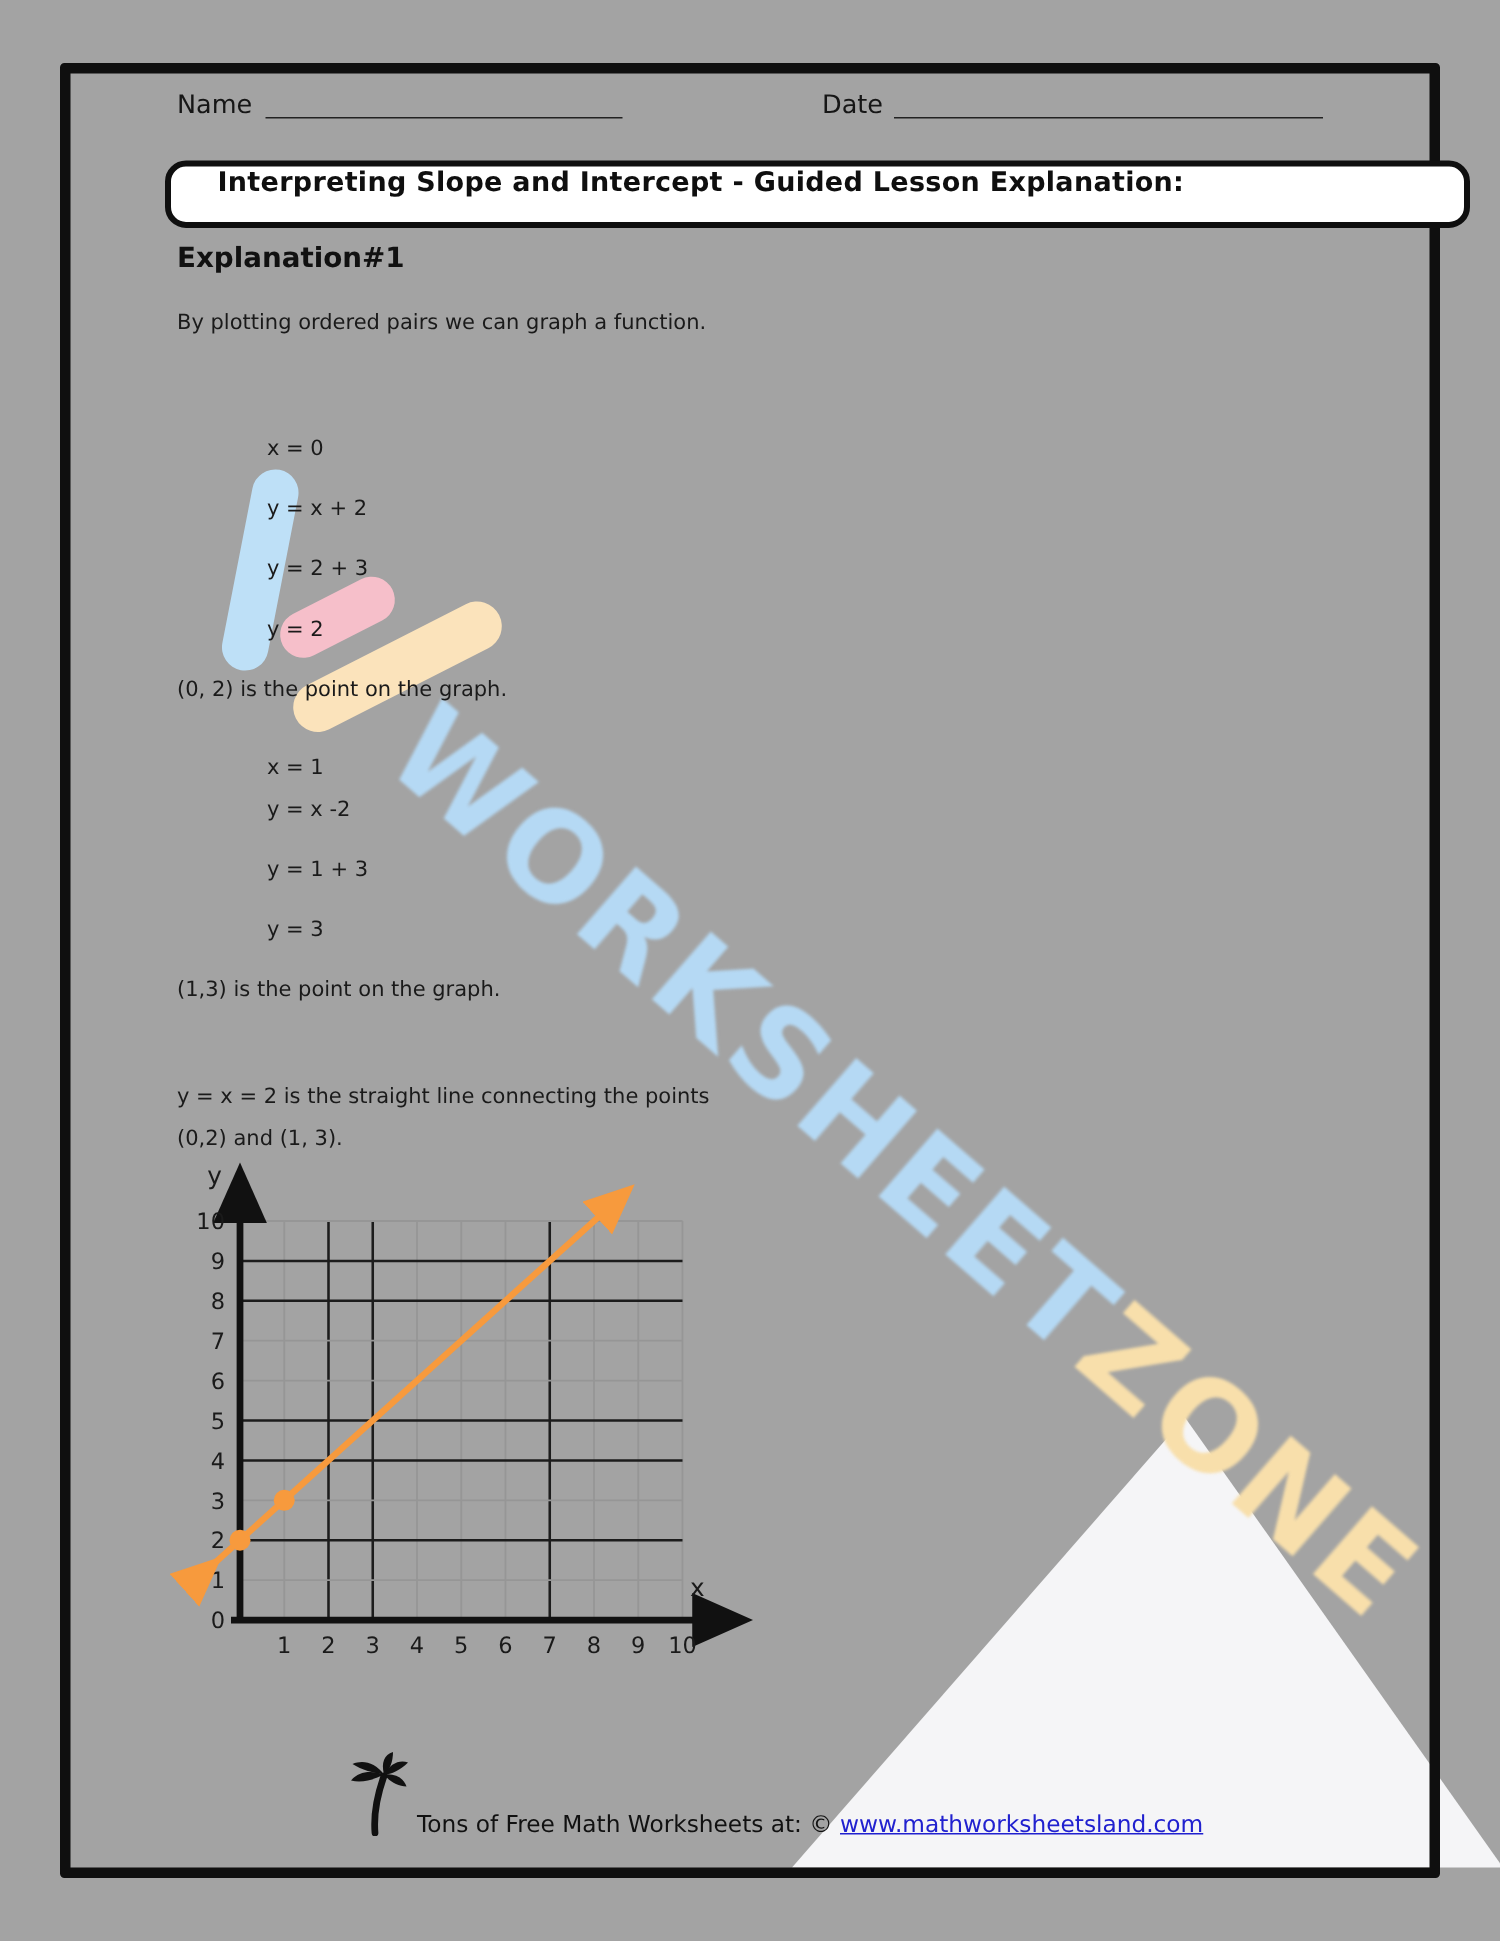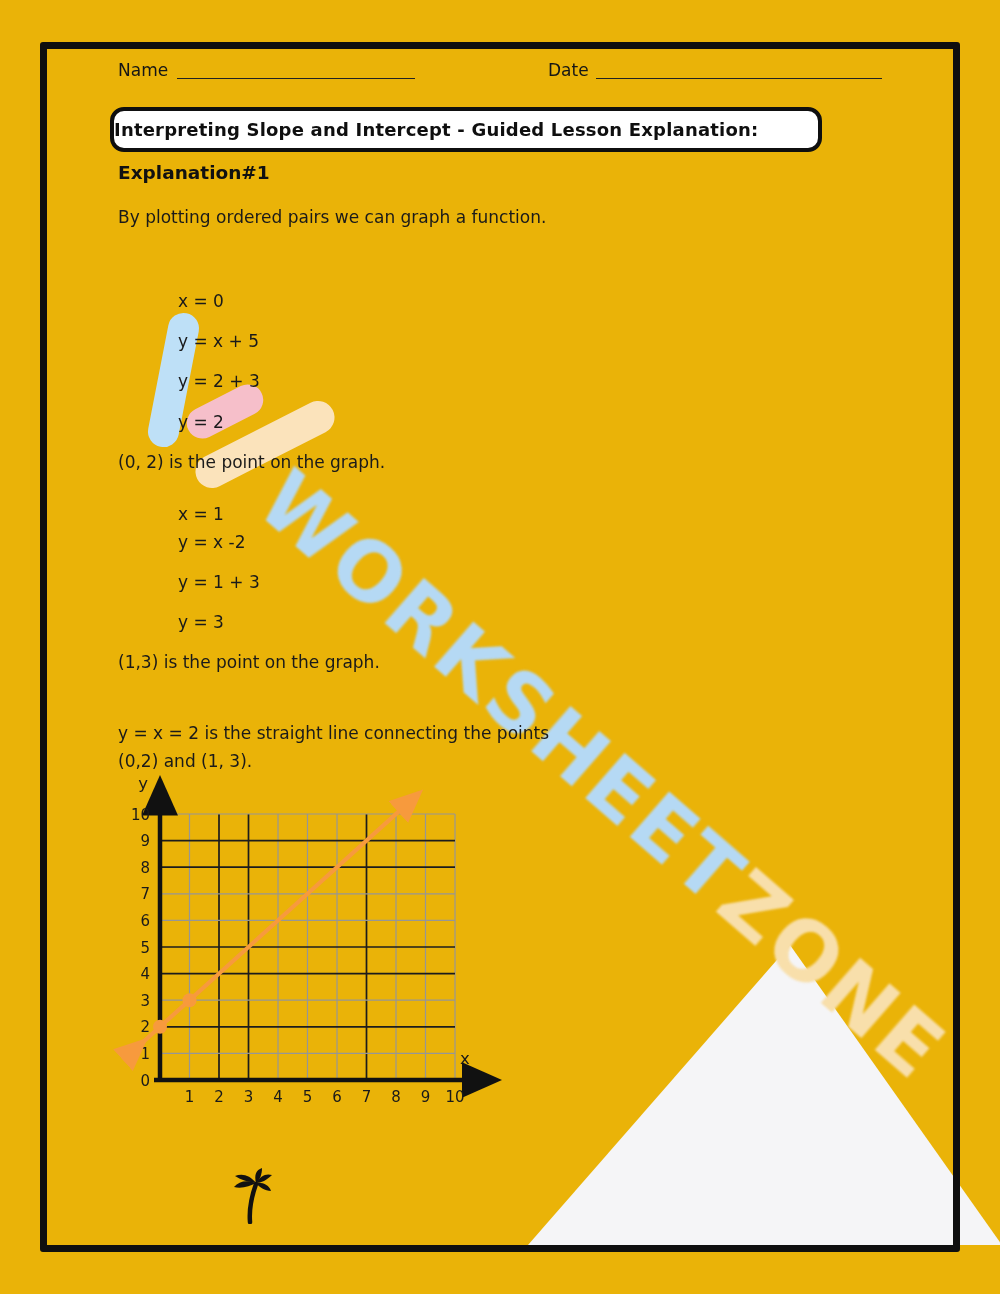--- a/index.html
+++ b/index.html
@@ -1,27 +1,27 @@
 <!DOCTYPE html>
 <html><head>
 <meta charset="utf-8">
 <style>
   html,body{margin:0;padding:0;background:#ffffff;}
-  #page{position:relative;width:1000px;height:1294px;background:#eab308;
+  #page{position:relative;width:1000px;height:1294px;background:#a3a3a3;
         font-family:"DejaVu Sans",sans-serif;color:#1a1a1a;overflow:hidden;}
   .frame{position:absolute;left:40px;top:42px;width:920px;height:1210px;
          border:7px solid #0f0f0f;border-radius:3px;box-sizing:border-box;}
   .hdr-label{position:absolute;font-size:17px;color:#161616;}
   .blank-line{position:absolute;height:18px;border-bottom:1.7px solid #222;}
-  .title-box{position:absolute;left:110px;top:107px;width:712px;height:45px;
+  .title-box{position:absolute;left:110px;top:107px;width:870px;height:45px;
              border:4.5px solid #0f0f0f;border-radius:14px;box-sizing:border-box;
-             display:flex;align-items:center;padding-left:0;background:#fff;}
+             display:flex;padding-left:31px;background:#fff;}
   .title-box span{font-size:18px;font-weight:bold;color:#0f0f0f;letter-spacing:.2px;}
   .h1{position:absolute;left:118px;top:162px;font-size:18.5px;font-weight:bold;color:#111;}
-  .tline{position:absolute;font-size:17px;white-space:pre;}
+  .tline{position:absolute;font-size:14px;white-space:pre;}
   .stroke{position:absolute;border-radius:18px;}
   #watermark{position:absolute;left:303px;top:452px;transform:rotate(41deg);
              transform-origin:left top;font-size:82px;font-weight:bold;
              letter-spacing:3px;white-space:nowrap;filter:blur(1px);
              font-family:"DejaVu Sans",sans-serif;}
   #bg-triangle{position:absolute;left:528px;top:945px;width:0;height:0;
                border-left:262px solid transparent;border-right:212px solid transparent;
                border-bottom:300px solid #f5f5f7;}
   #graph{position:absolute;left:108px;top:773px;width:400px;height:340px;}
   #footer{position:absolute;left:230px;top:1168px;display:flex;align-items:flex-end;}
@@ -50,21 +50,21 @@
 
   <div class="title-box">
     <span>Interpreting Slope and Intercept - Guided Lesson Explanation:</span>
   </div>
 
   <div class="h1">Explanation#1</div>
 
   <div class="tline" style="left:118px;top:207px;">By plotting ordered pairs we can graph a function.</div>
 
   <div class="tline" style="left:178px;top:291px;">x = 0</div>
-  <div class="tline" style="left:178px;top:331px;">y = x + 5</div>
+  <div class="tline" style="left:178px;top:331px;">y = x + 2</div>
   <div class="tline" style="left:178px;top:371px;">y = 2 + 3</div>
   <div class="tline" style="left:178px;top:412px;">y = 2</div>
 
   <div class="tline" style="left:118px;top:452px;">(0, 2) is the point on the graph.</div>
 
   <div class="tline" style="left:178px;top:492px;margin-top:12px;">x = 1</div>
   <div class="tline" style="left:178px;top:532px;">y = x -2</div>
   <div class="tline" style="left:178px;top:572px;">y = 1 + 3</div>
   <div class="tline" style="left:178px;top:612px;">y = 3</div>
 
@@ -140,15 +140,19 @@
         </g>
         <g fill="#111">
           <path d="M26 15 C 20 7 12 5 5 8 C 11 12 19 14 26 15 Z"></path>
           <path d="M26 15 C 17 12 9 13 4 19 C 12 21 20 18 26 15 Z"></path>
           <path d="M26 15 C 24 7 26 2 32 0 C 32 6 30 12 26 15 Z"></path>
           <path d="M26 15 C 30 8 36 5 42 7 C 37 12 31 15 26 15 Z"></path>
           <path d="M26 15 C 33 14 39 17 41 23 C 35 23 29 19 26 15 Z"></path>
         </g>
       </svg>
     </span>
+    <span class="ftext">
+      <span>Tons of Free Math Worksheets at: ©</span>
+      <a>www.mathworksheetsland.com</a>
+    </span>
   </div>
 
 </div>
 
 </body></html>

